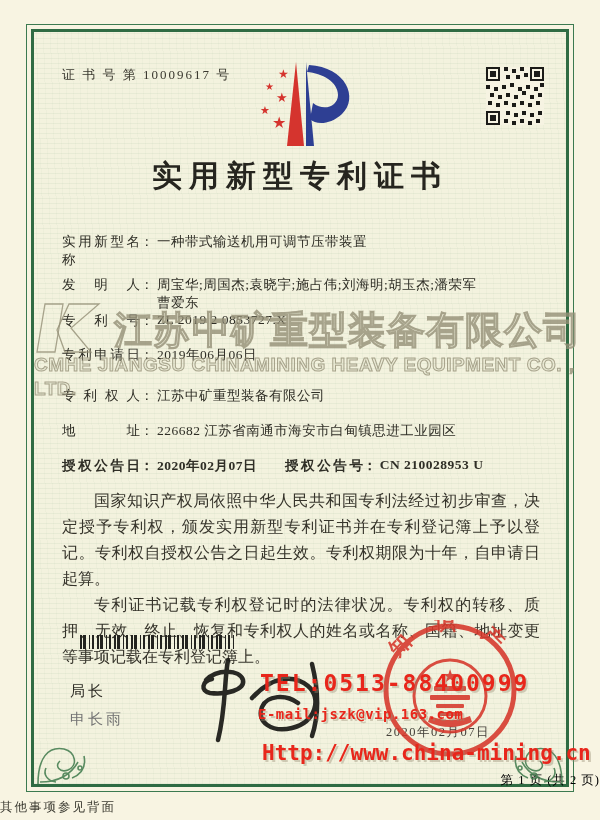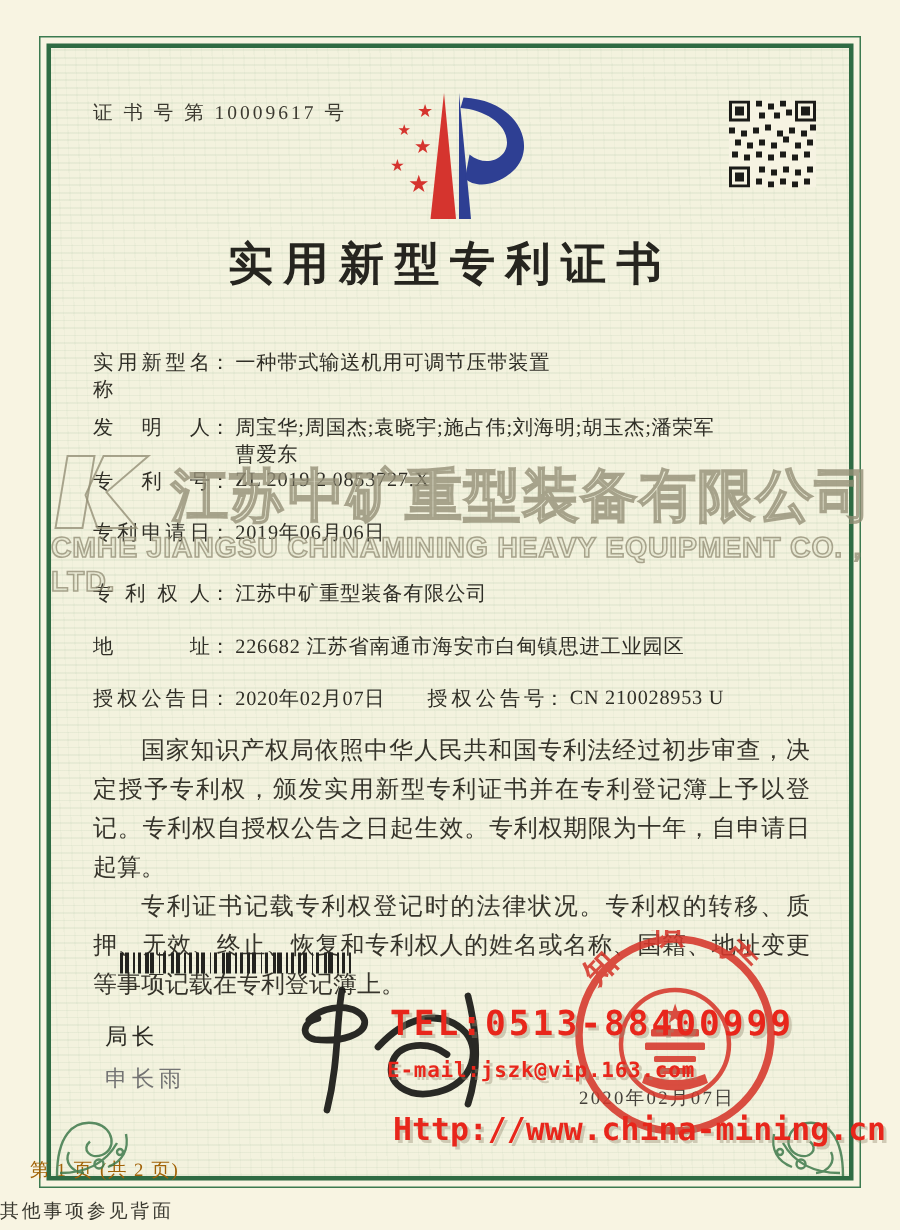--- a/index.html
+++ b/index.html
@@ -11,40 +11,40 @@
         background-image:repeating-linear-gradient(0deg, rgba(96,148,106,0.08) 0 1px, transparent 1px 5px),
                          repeating-linear-gradient(88deg, rgba(96,148,106,0.04) 0 1px, transparent 1px 7px);}
   .abs{position:absolute;}
   .cert-no{left:62px;top:66px;font-size:13px;letter-spacing:2px;color:#3a382f;z-index:2;}
   .title{left:0;right:0;top:156px;text-align:center;font-size:30px;font-weight:700;letter-spacing:7px;color:#26251f;z-index:2;}
   .row{left:62px;width:478px;font-size:13.5px;z-index:2;color:#2f2e26;}
   .lbl{display:inline-block;width:78px;text-align:justify;text-align-last:justify;vertical-align:top;}
   .colon{display:inline-block;vertical-align:top;}
   .val{display:inline-block;vertical-align:top;max-width:380px;letter-spacing:0.5px;}
   .vline{display:block;}
-  .grantwrap{display:flex;gap:28px;}
+  .grantwrap{display:flex;gap:28px;font-weight:bold;}
   .paras{left:62px;width:478px;top:488px;z-index:2;}
   .paras p{margin:0;text-indent:2em;font-size:16px;line-height:26px;text-align:justify;color:#36342b;}
   .wm{z-index:5;pointer-events:none;font-weight:700;
       -webkit-text-fill-color:rgba(170,164,140,0.10);color:rgba(150,144,120,0.45);
       -webkit-text-stroke:1px rgba(148,142,118,0.78);}
   .wm-cn{left:114px;top:305px;font-size:38px;letter-spacing:1px;font-family:"Liberation Sans","DejaVu Sans",sans-serif;}
   .wm-en{left:34px;top:352px;font-size:19px;letter-spacing:0.5px;font-family:"Liberation Sans","DejaVu Sans",sans-serif;}
   .barcode{left:80px;top:635px;width:154px;height:14px;z-index:2;
       background:repeating-linear-gradient(90deg,#23231f 0 2px,transparent 2px 3px,#23231f 3px 6px,transparent 6px 9px,#23231f 9px 10px,transparent 10px 12px,#23231f 12px 14px,transparent 14px 17px);}
   .director{left:70px;top:682px;font-size:15px;letter-spacing:3px;z-index:2;color:#2c2b24;}
   .director-name{left:70px;top:710px;font-size:15px;letter-spacing:3px;z-index:2;color:#737373;}
   .contact{z-index:7;color:#e8261b;font-family:"DejaVu Sans Mono","Liberation Mono",monospace;font-weight:700;
       text-shadow:2px 2px 0 rgba(150,140,115,0.40);white-space:nowrap;}
   .tel{left:260px;top:670px;font-size:23px;letter-spacing:2px;}
   .email{left:258px;top:706px;font-size:14px;letter-spacing:0.5px;}
   .web{left:262px;top:741px;font-size:21px;letter-spacing:0;}
   .seal{left:380px;top:620px;z-index:4;}
   .seal-date{left:386px;top:724px;font-size:12.5px;letter-spacing:1.5px;color:#44413a;z-index:3;}
-  .pageinfo{left:0;right:0;top:772px;text-align:left;font-size:12.5px;letter-spacing:1px;z-index:2;color:#a16207;padding-left:20px;}
+  .pageinfo{left:0;right:0;top:772px;text-align:right;font-size:12.5px;letter-spacing:1px;z-index:2;color:#000000;}
   .backnote{left:0;right:0;top:799px;text-align:left;font-size:12.5px;letter-spacing:2px;z-index:2;color:#3a3930;}
   .logo{left:256px;top:56px;z-index:2;}
   .qr{left:486px;top:67px;z-index:2;}
   .klogo{left:33px;top:300px;z-index:5;pointer-events:none;}
   .flourish{z-index:2;pointer-events:none;}
   .fl-left{left:34px;top:716px;}
   .fl-right{right:34px;top:716px;transform:scaleX(-1);}
   .signature{left:186px;top:650px;z-index:6;}
 </style>
 </head>

